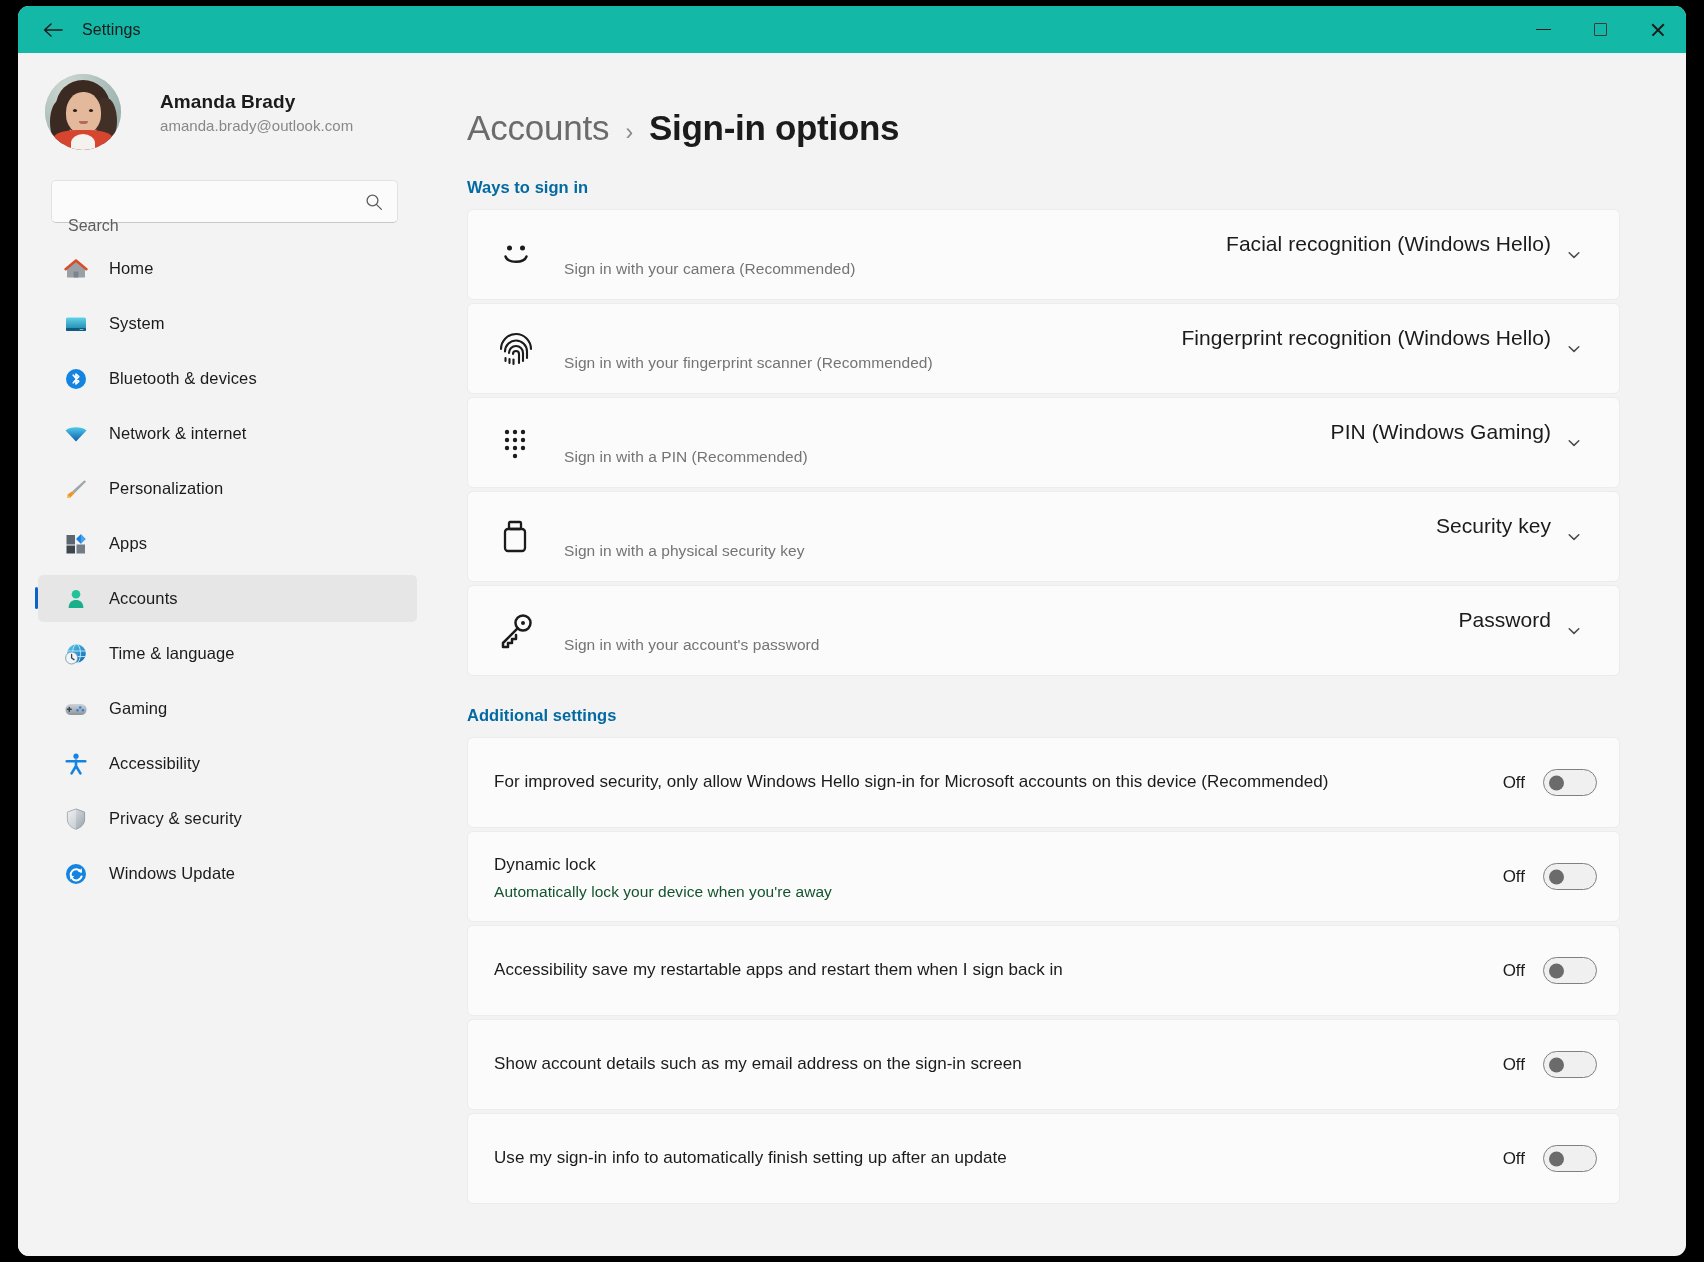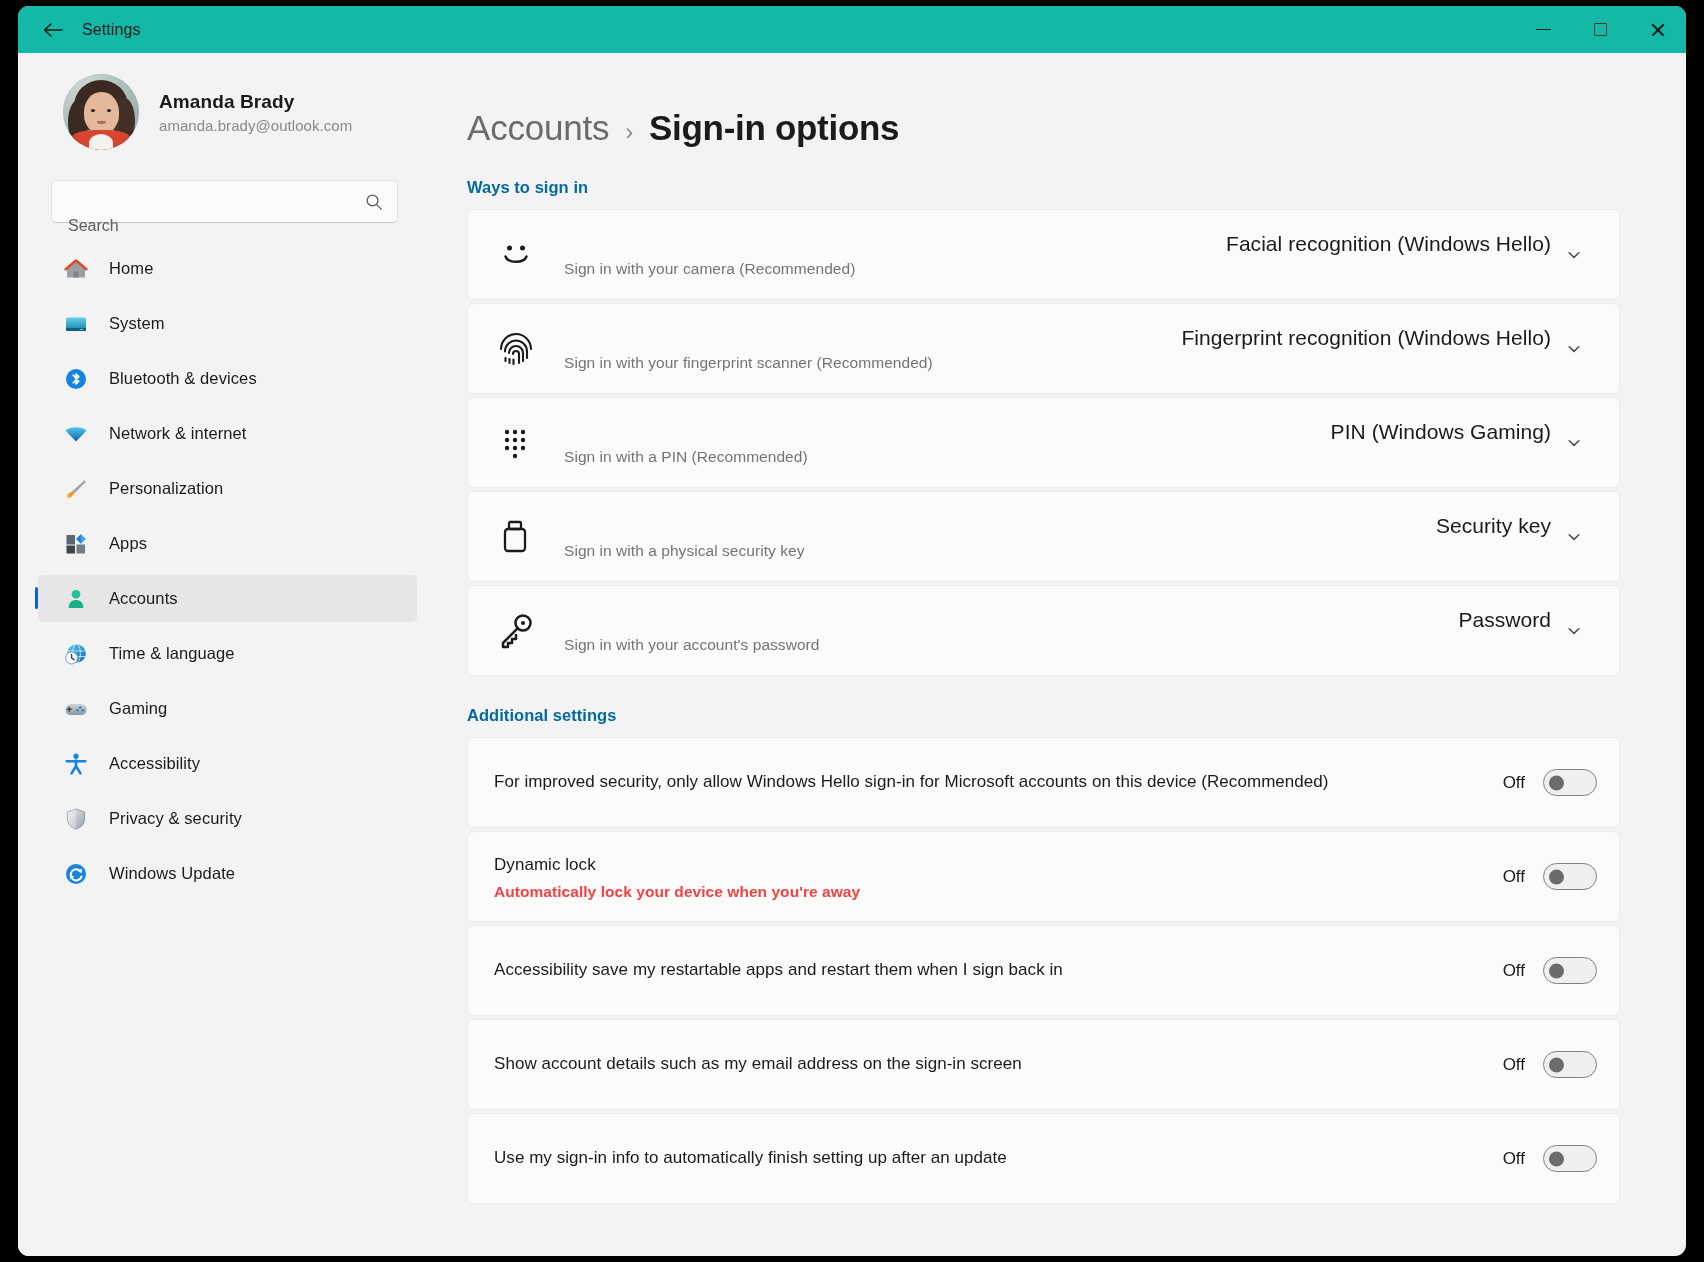--- a/index.html
+++ b/index.html
@@ -67,22 +67,23 @@
   
   #sidebar {
     width: 425px;
     flex: 0 0 425px;
     background: #f3f3f3;
     padding-top: 13px;
     overflow: hidden;
   }
   #profile {
     display: flex; align-items: center;
-    padding-left: 45px;
+    padding-left: 27px;
     height: 92px;
+    gap: 19px;
   }
   #avatar {
     width: 76px; height: 76px; border-radius: 50%;
     overflow: hidden; flex: 0 0 76px;
     position: relative;
     background: #b9c6c9;
   }
   .av-bg { position: absolute; inset: 0;
     background:
       radial-gradient(ellipse at 30% 20%, #cfd9d3 0%, #a9bcb8 55%, #8fa6a4 100%); }
@@ -179,21 +180,21 @@
     border: 1px solid #ececec;
     border-radius: 6px;
     margin: 0 66px 3px 12px;
     display: flex;
     align-items: center;
     min-height: 91px;
     padding: 14px 22px 14px 0;
   }
   .setting-textwrap { flex: 1 1 auto; padding-left: 26px; }
   .setting-title { font-size: 17px; color: #1b1b1b; line-height: 1.55; letter-spacing: .05px; }
-  .setting-sub { font-size: 15.5px; color: #ef4444; margin-top: 5px; letter-spacing: .05px; font-weight: bold; }
+  .setting-sub { font-size: 15.5px; color: #14532d; margin-top: 5px; letter-spacing: .05px; }
   .toggle-wrap { display: flex; align-items: center; flex: 0 0 auto; padding-left: 18px; }
   .toggle-state { font-size: 17px; color: #1b1b1b; margin-right: 18px; }
   .toggle {
     width: 54px; height: 27px; border-radius: 14px;
     background: #f0f0f0; border: 1.3px solid #808080;
     position: relative;
   }
   .toggle .knob {
     position: absolute; left: 5px; top: 50%; transform: translateY(-50%);
     width: 15px; height: 15px; border-radius: 50%; background: #6b6b6b;

